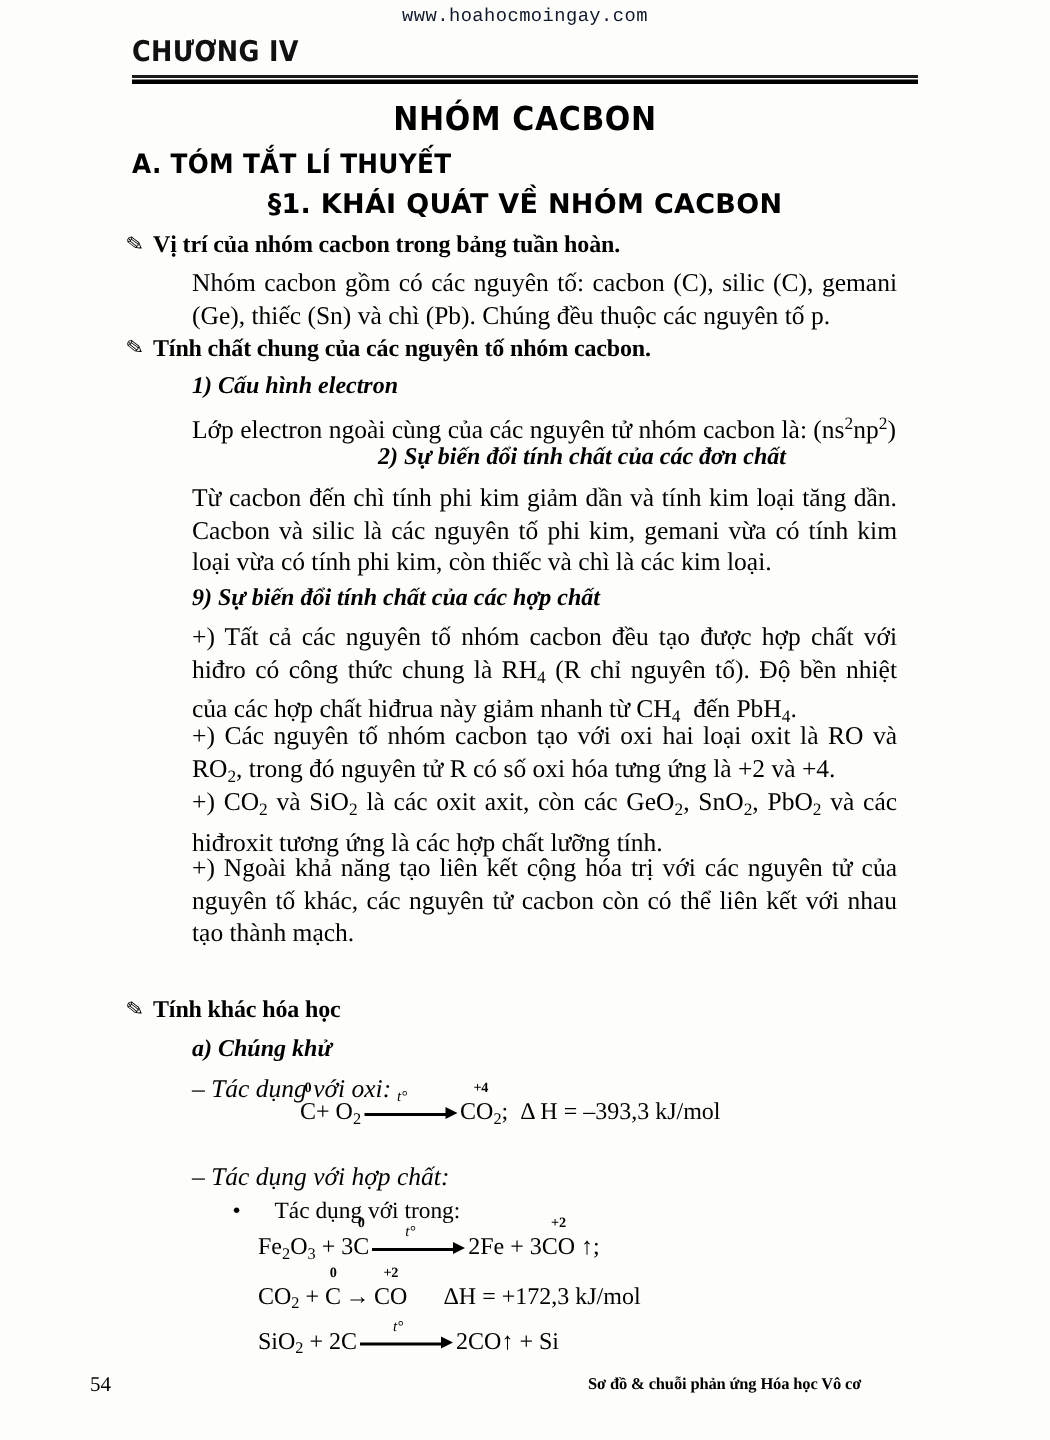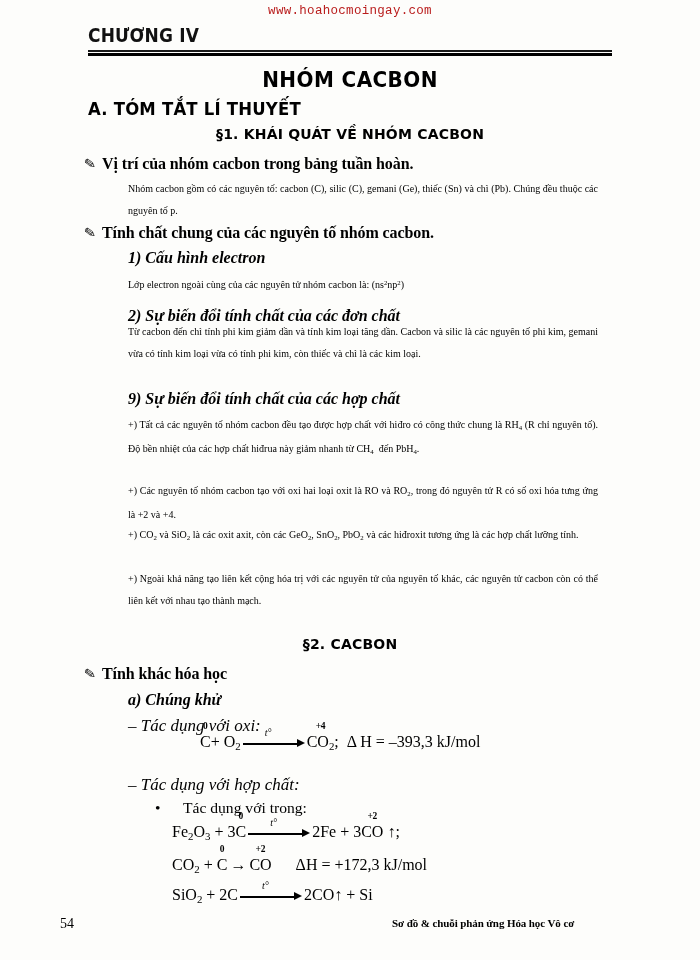--- a/index.html
+++ b/index.html
@@ -20,21 +20,21 @@
   
   .watermark {
     position: absolute;
     top: 4px;
     left: 0;
     width: 700px;
     text-align: center;
     font-family: "Liberation Mono", monospace;
     font-size: 12.5px;
     letter-spacing: 0.3px;
-    color: #b91c1c;
+    color: #0f172a;
   }
 
   
   .chapter-wrap {
     position: absolute;
     top: 28px;
     left: 88px;
     width: 524px;
   }
   .chapter-label {
@@ -83,30 +83,30 @@
     transform-origin: left top;
   }
 
   .para-head {
     position: absolute;
     left: 0;
     width: 700px;
     text-align: center;
     font-family: "DejaVu Sans", sans-serif;
     font-weight: bold;
-    font-size: 14px;
+    font-size: 18px;
     letter-spacing: 0.2px;
   }
   #para1 { top: 126px; }
   #para2 { top: 636px; }
 
   
   .body-block {
     position: absolute;
-    font-size: 10px;
+    font-size: 17px;
     line-height: 21.5px;
     text-align: justify;
     text-justify: inter-word;
   }
   .bullet-head {
     position: absolute;
     left: 84px;
     width: 560px;
     font-weight: bold;
     font-size: 16px;
@@ -255,41 +255,40 @@
   <div class="bullet-head" style="top:224px;">
     <span class="marker">✎</span><span>Tính chất chung của các nguyên tố nhóm cacbon.</span>
   </div>
 
   <div class="num-head" style="top:249px;">1) Cấu hình electron</div>
 
   <div class="body-block para" style="top:272px; width:500px;">
     <span>Lớp electron ngoài cùng của các nguyên tử nhóm cacbon là: (ns</span><sup>2</sup><span>np</span><sup>2</sup><span>)</span>
   </div>
 
-  <div class="num-head" style="top:307px;">2) Sự biến đổi tính chất của các đơn chất</div>
+  <div class="num-head" style="top:296px;text-align:center;">2) Sự biến đổi tính chất của các đơn chất</div>
 
   <div class="body-block para" style="top:321px;">Từ cacbon đến chì tính phi kim giảm dần và tính kim loại tăng dần. Cacbon và silic là các nguyên tố phi kim, gemani vừa có tính kim loại vừa có tính phi kim, còn thiếc và chì là các kim loại.</div>
 
   <div class="num-head" style="top:390px;">9) Sự biến đổi tính chất của các hợp chất</div>
 
   <div class="body-block para" style="top:414px;">
     +) Tất cả các nguyên tố nhóm cacbon đều tạo được hợp chất với hiđro có công thức chung là RH<sub>4</sub> (R chỉ nguyên tố). Độ bền nhiệt của các hợp chất hiđrua này giảm nhanh từ CH<sub>4</sub>&nbsp; đến PbH<sub>4</sub>.
   </div>
 
   <div class="body-block para" style="top:480px;">
     +) Các nguyên tố nhóm cacbon tạo với oxi hai loại oxit là RO và RO<sub>2</sub>, trong đó nguyên tử R có số oxi hóa tưng ứng là +2 và +4.
   </div>
 
   <div class="body-block para" style="top:524px;">
     +) CO<sub>2</sub> và SiO<sub>2</sub> là các oxit axit, còn các GeO<sub>2</sub>, SnO<sub>2</sub>, PbO<sub>2</sub> và các hiđroxit tương ứng là các hợp chất lưỡng tính.
   </div>
 
   <div class="body-block para" style="top:568px;">+) Ngoài khả năng tạo liên kết cộng hóa trị với các nguyên tử của nguyên tố khác, các nguyên tử cacbon còn có thể liên kết với nhau tạo thành mạch.</div>
 
-  <div class="para-head" id="para2">§2. CACBON</div>
 
   <div class="bullet-head" style="top:665px;">
     <span class="marker">✎</span><span>Tính khác hóa học</span>
   </div>
 
   <div class="num-head" style="top:691px;">a) Chúng khử</div>
 
   <div class="dash-line" style="top:716px;">– Tác dụng với oxi:</div>
 
   <div class="eq" style="top:733px; left:200px;">

